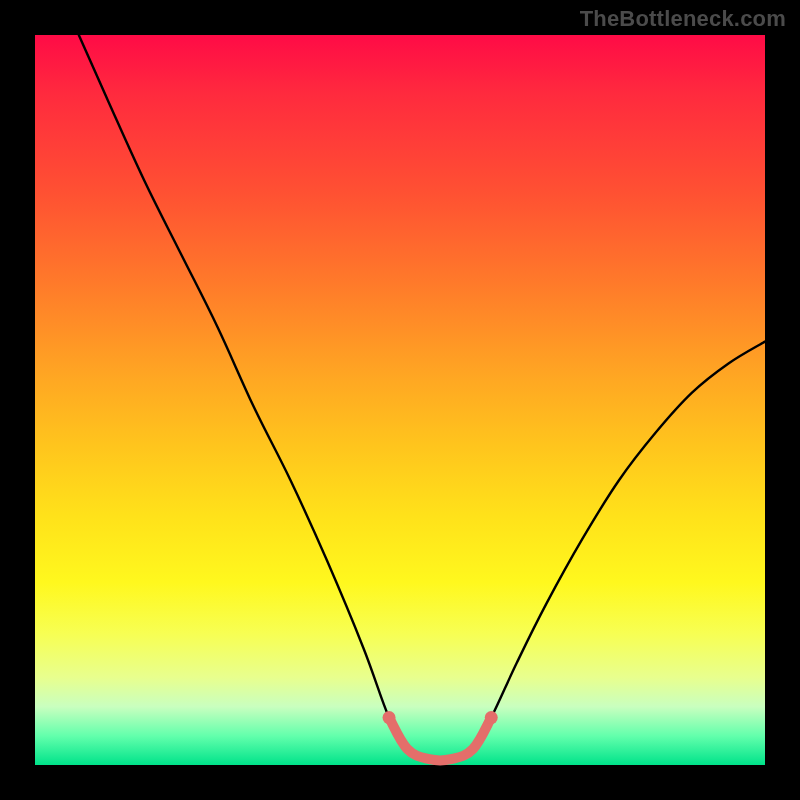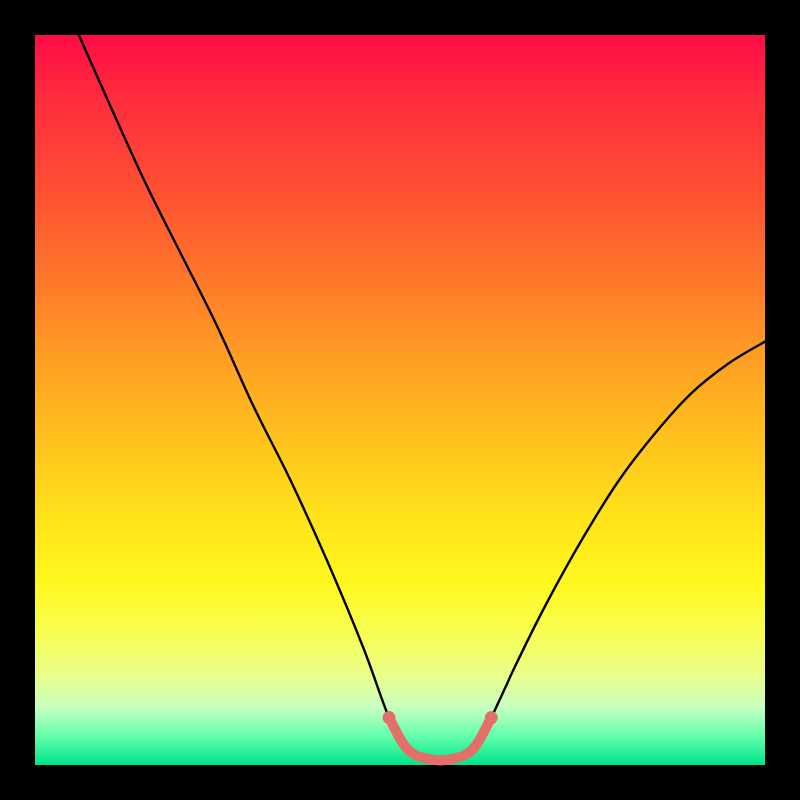--- a/index.html
+++ b/index.html
@@ -56,20 +56,21 @@
     top: 0;
     width: 730px;
     height: 730px;
     overflow: visible;
   }
 </style>
 </head>
 <body>
 
 <div class="frame">
+  <div class="watermark">TheBottleneck.com</div>
 
   <div class="plot-area">
     <svg class="curve" viewBox="0 0 730 730" preserveAspectRatio="none">
       <path id="mainCurve" fill="none" stroke-width="2.4" stroke-linecap="round" stroke-linejoin="round" stroke="#000000" d="M 43.8 0 C 49.056 11.825999999999988, 61.174 39.41999999999993, 73 65.69999999999993 C 84.826 91.97999999999993, 96.36 118.40599999999998, 109.5 146 C 122.64 173.59400000000002, 132.86 192.72000000000006, 146 219.00000000000006 C 159.14 245.28000000000006, 169.36 264.406, 182.5 292 C 195.64 319.594, 205.86 344.706, 219 372.3 C 232.14 399.894, 242.35999999999999 417.706, 255.49999999999997 445.3 C 268.64 472.894, 278.86 495.37800000000004, 292 525.6 C 305.14 555.822, 317.331 584.9490000000001, 328.5 613.2 C 339.669 641.451, 346.166 664.4168, 354.05 682.55 C 361.934 700.6831999999999, 365.073 706.4502, 372.3 713.94 C 379.52700000000004 721.4298000000001, 386.31600000000003 722.3204, 394.20000000000005 724.16 C 402.08400000000006 725.9996, 408.21599999999995 725.9996, 416.09999999999997 724.16 C 423.984 722.3204, 430.77299999999997 721.4298000000001, 438 713.94 C 445.22700000000003 706.4502, 448.366 698.0552, 456.25 682.55 C 464.134 667.0447999999999, 471.94500000000005 648.1669999999999, 481.8 627.8 C 491.655 607.433, 499.1739999999999 591.7379999999999, 510.99999999999994 569.4 C 522.8259999999999 547.062, 534.36 526.038, 547.5 503.7 C 560.64 481.36199999999997, 570.86 464.353, 584 445.3 C 597.14 426.247, 607.36 413.618, 620.5 397.84999999999997 C 633.64 382.08199999999994, 643.86 370.183, 657 357.7 C 670.14 345.217, 680.36 337.6979999999999, 693.5 328.49999999999994 C 706.64 319.30199999999996, 723.43 310.54200000000003, 730 306.6"></path>
       <path id="lowSeg" fill="none" stroke-width="10" stroke-linecap="round" stroke-linejoin="round" stroke="#e46e6a" d="M 354.05 682.55 C 357.33500000000004 688.2002, 365.073 706.4502, 372.3 713.94 C 379.52700000000004 721.4298000000001, 386.31600000000003 722.3204, 394.20000000000005 724.16 C 402.08400000000006 725.9996, 408.21599999999995 725.9996, 416.09999999999997 724.16 C 423.984 722.3204, 430.77299999999997 721.4298000000001, 438 713.94 C 445.22700000000003 706.4502, 452.965 688.2002, 456.25 682.55"></path>
       <circle id="dotL" r="6.5" fill="#e46e6a" cx="354.05" cy="682.55"></circle>
       <circle id="dotR" r="6.5" fill="#e46e6a" cx="456.25" cy="682.55"></circle>
     </svg>
   </div>
 </div>

